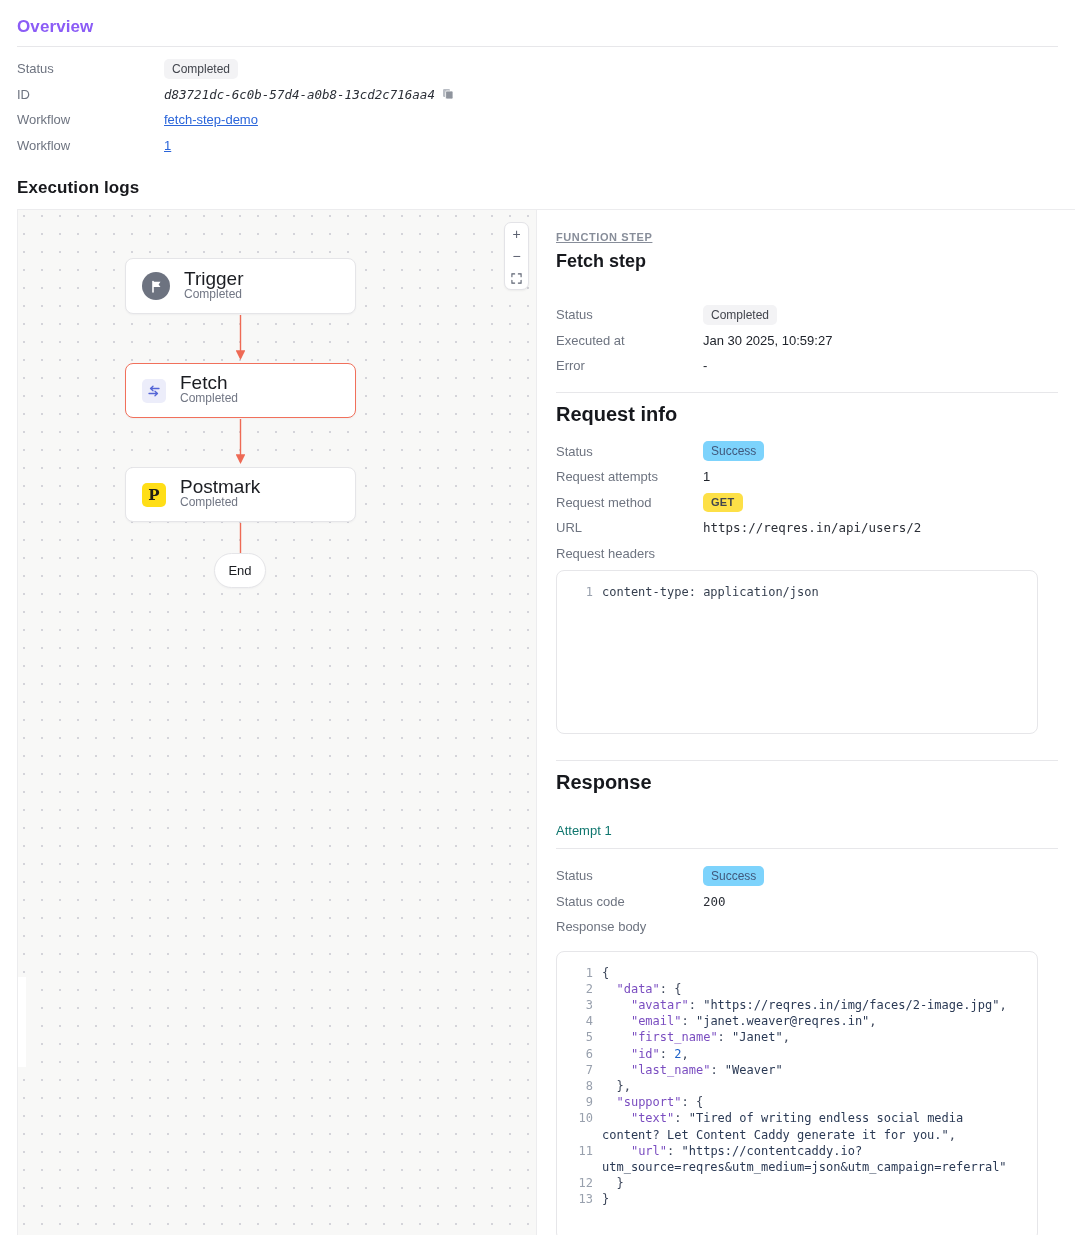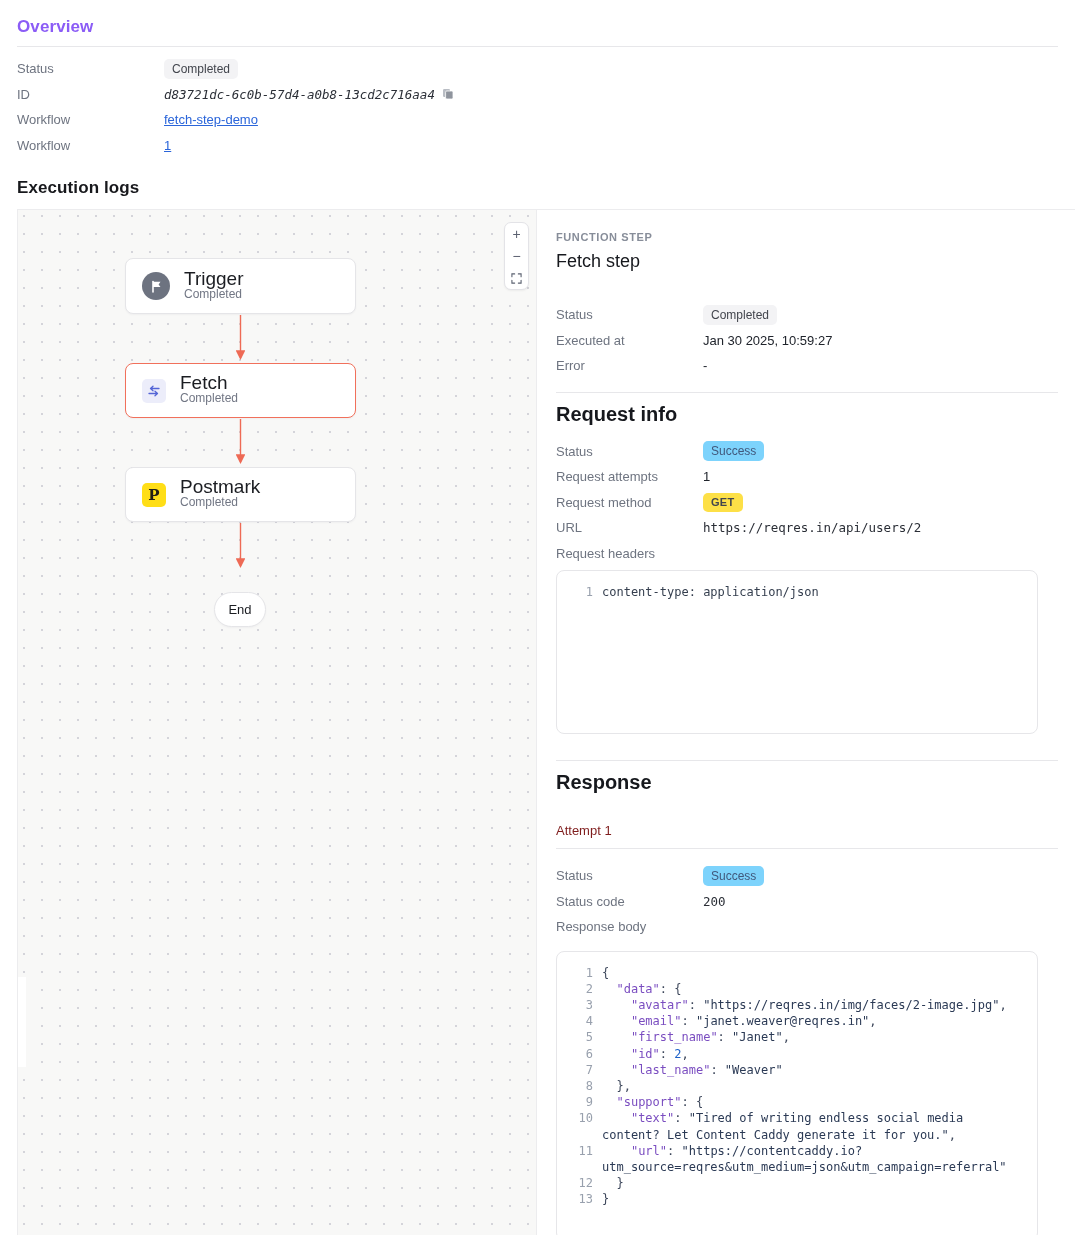--- a/index.html
+++ b/index.html
@@ -37,40 +37,40 @@
   .node.selected { border:1.5px solid #f1705b; }
   .node-title { font-size:19px; font-weight:500; color:#1b1d22; line-height:16px; }
   .node-status { font-size:12px; color:#717684; line-height:15px; }
   .icon-circle { width:28px; height:28px; border-radius:50%; background:#6d7380; flex:none;
     display:flex; align-items:center; justify-content:center; }
   .icon-sq { width:24px; height:24px; border-radius:5px; flex:none;
     display:flex; align-items:center; justify-content:center; }
   .icon-fetch { background:#ecedfa; }
   .icon-postmark { background:#ffde17; font-family:"DejaVu Serif","Liberation Serif",serif;
     font-weight:700; font-size:15px; color:#211e15; }
-  .end-pill { position:absolute; left:196px; top:382px; width:52px; height:35px; background:#fff;
+  .end-pill { position:absolute; left:196px; top:343px; width:52px; height:35px; background:#fff;
     border:1px solid #e5e5e8; border-radius:18px; display:flex; align-items:center; justify-content:center;
     font-size:13px; color:#1b1d22; box-shadow:0 1px 2px rgba(16,24,40,.04); cursor:pointer; }
   .edges { position:absolute; left:0; top:0; pointer-events:none; }
   .zoom-ctl { position:absolute; right:7px; top:12px; width:25px; background:#fff;
     border:1px solid #e3e3e7; border-radius:7px; box-shadow:0 1px 2px rgba(0,0,0,.05);
     display:flex; flex-direction:column; overflow:hidden; }
   .zoom-btn { height:22px; display:flex; align-items:center; justify-content:center;
     background:none; border:none; color:#5b6170; font-size:14px; cursor:pointer; line-height:1; }
   .canvas-scrollbar { position:absolute; left:0; top:767px; width:8px; height:90px; background:#fff; }
 
   
   .detail { flex:1; padding:0 17px 0 19px; }
-  .kicker { margin-top:21px; font-size:11px; font-weight:700; letter-spacing:.6px; color:#878d99; }
-  .step-title { margin-top:7px; font-size:18px; font-weight:400; color:#16181d; line-height:22px; }
+  .kicker { margin-top:21px; font-size:11px; font-weight:700; letter-spacing:.6px; color:#878d99;text-decoration:underline; }
+  .step-title { margin-top:7px; font-size:18px; font-weight:700; color:#16181d; line-height:22px; }
   .d-rows { margin-top:30px; }
   .sec-title { font-size:20px; font-weight:700; color:#16181d; line-height:19px; }
   .d-val { font-size:13px; color:#20242c; }
   .mono-val { font-size:12.5px; color:#2a2e36; }
-  .attempt { font-size:13px; color:#7f1d1d; }
+  .attempt { font-size:13px; color:#0f766e; }
 
   .code-box { border:1px solid #e6e6e9; border-radius:8px; background:#fff; margin-right:20px;
     padding:13px 14px; font-family:"DejaVu Sans Mono",monospace; font-size:12px; line-height:16.2px; }
   .code-line { display:flex; }
   .ln { flex:none; width:22px; text-align:right; margin-right:9px; color:#98a0ad; }
   .lc { white-space:pre-wrap; overflow-wrap:anywhere; color:#323c4f; }
   .tok-k { color:#7a4dc0; }
   .tok-s { color:#2b3a55; }
   .tok-n { color:#1d61c9; }
   .tok-p, .tok-w { color:#3c465a; }

